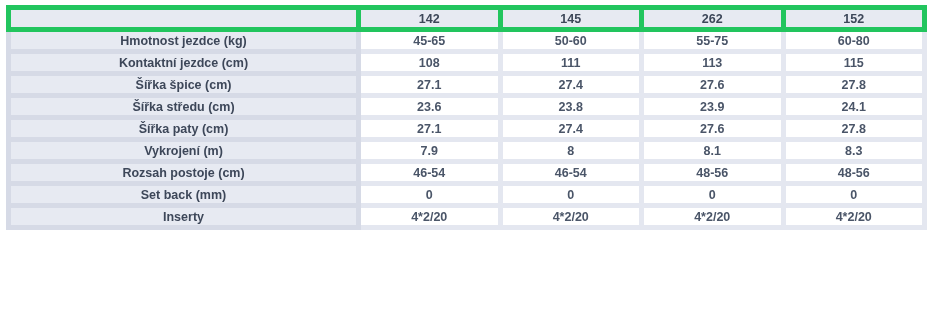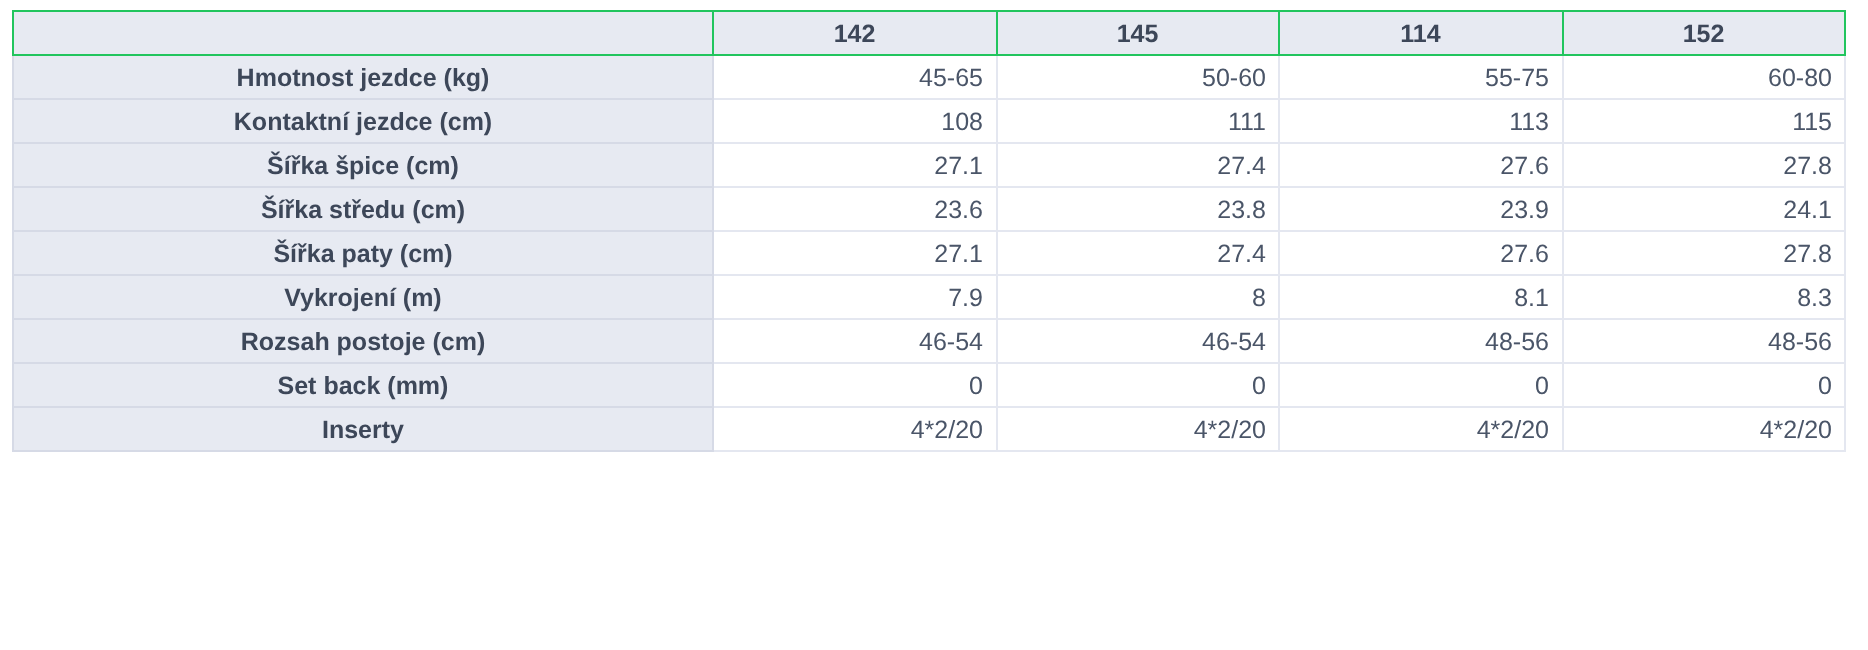--- a/index.html
+++ b/index.html
@@ -21,21 +21,21 @@
     border-collapse: collapse;
     table-layout: fixed;
     width: 916px;
     background: #ffffff;
   }
   table.spec-table col.c-label { width: 350px; }
   table.spec-table col.c-val   { width: 141.5px; }
 
   table.spec-table th,
   table.spec-table td {
-    border: 1px solid #22c55e;
+    border: 5px solid #22c55e;
     height: 22px;
     padding: 0 6px;
     box-sizing: border-box;
     vertical-align: middle;
   }
 
   
   thead th {
     background: #e7eaf2;
     color: #3d4759;
@@ -57,43 +57,43 @@
     font-weight: bold;
     text-align: center;
     border-color: #d6dae6;
   }
 
   
   tbody td.val {
     background: #ffffff;
     color: #4a5568;
     font-size: 12.5px;
-    font-weight: normal;
-    text-align: right;
+    font-weight: bold;
+    text-align: center;
     border-color: #e4e7f0;
   }
 </style>
 </head>
 <body>
 
 <div class="spec-table-wrap">
   <table class="spec-table">
     <colgroup>
       <col class="c-label">
       <col class="c-val">
       <col class="c-val">
       <col class="c-val">
       <col class="c-val">
     </colgroup>
     <thead>
       <tr>
         <th class="corner"></th>
         <th>142</th>
         <th>145</th>
-        <th>114</th>
+        <th>262</th>
         <th>152</th>
       </tr>
     </thead>
     <tbody>
       <tr>
         <th class="row-label">Hmotnost jezdce (kg)</th>
         <td class="val">45-65</td>
         <td class="val">50-60</td>
         <td class="val">55-75</td>
         <td class="val">60-80</td>

